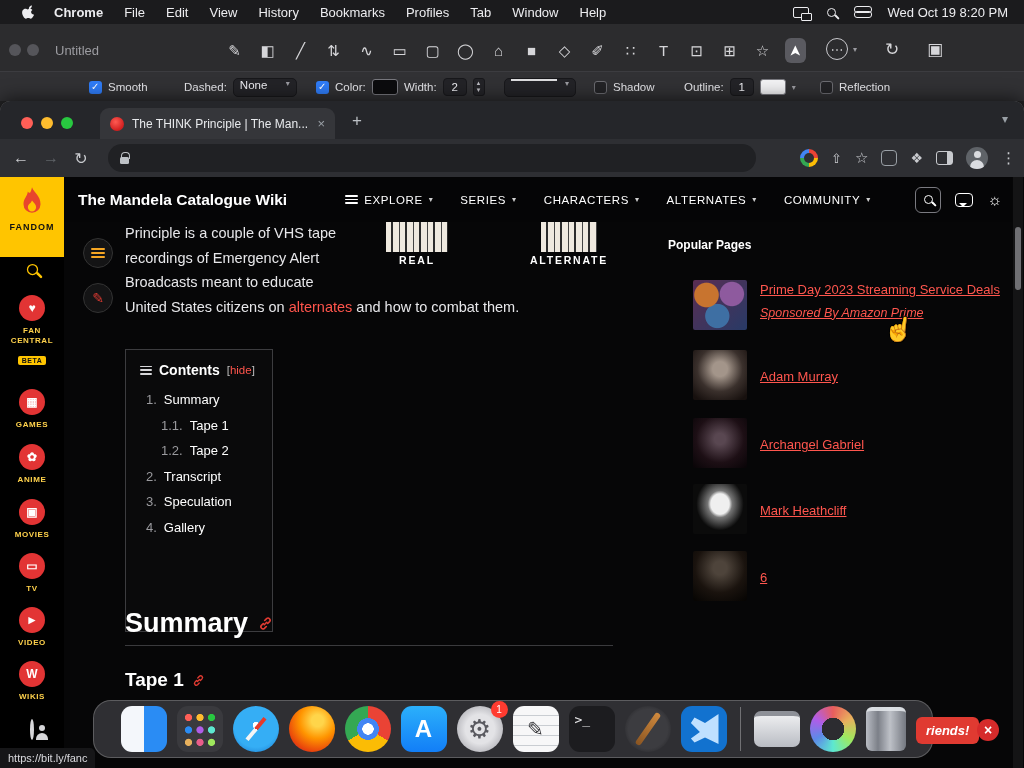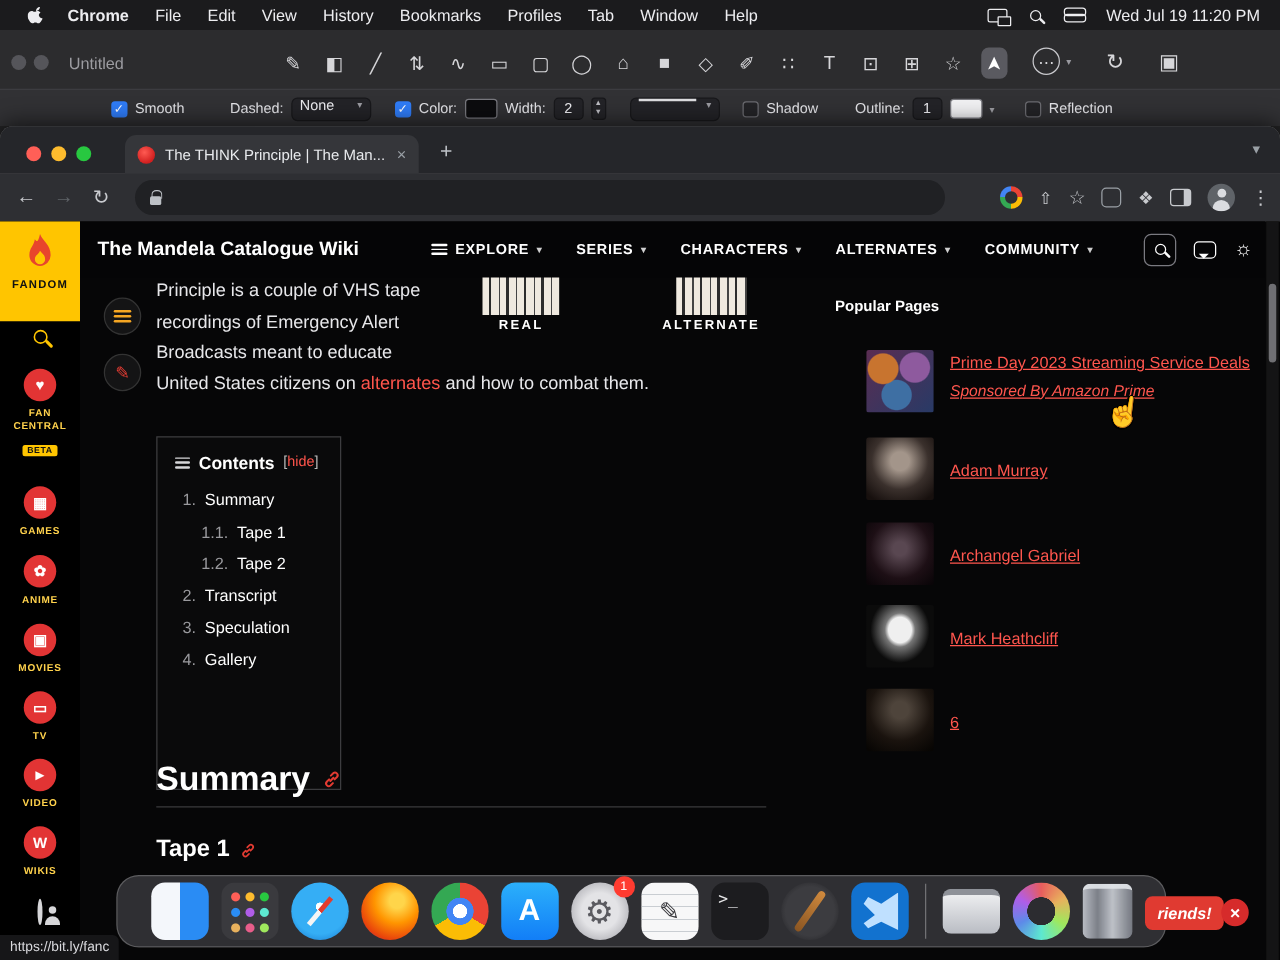--- a/index.html
+++ b/index.html
@@ -118,21 +118,21 @@
   .rail-search { color:#ffc500; display:flex; justify-content:center; }
   .rail-avatar { width:24px; height:24px; border:2px solid #d6d6d9; border-radius:50%; margin:0 auto; position:relative;}
   .rail-avatar::before{content:"";position:absolute;top:4px;left:7px;width:6px;height:6px;border-radius:50%;background:#d6d6d9;}
   .rail-avatar::after{content:"";position:absolute;top:12px;left:4px;width:12px;height:7px;border-radius:6px 6px 0 0;background:#d6d6d9;}
 
   
   .wheader { position:absolute; left:64px; top:0; right:12px; height:45px; background:#050506;
              display:flex; align-items:center; color:#fff;}
   .wtitle { font-size:15.5px; font-weight:700; margin-left:14px; white-space:nowrap;}
   .wnav { display:flex; align-items:center; gap:27px; margin-left:58px; }
-  .wnav-item { font-size:11.5px; font-weight:700; letter-spacing:.6px; display:flex; align-items:center; gap:6px; white-space:nowrap;}
+  .wnav-item { font-size:11.5px; font-weight:400; letter-spacing:.6px; display:flex; align-items:center; gap:6px; white-space:nowrap;}
   .wnav-item::after { content:"▾"; font-size:8px; color:#cfcfcf; }
   .bars { width:13px; height:9px; display:inline-flex; flex-direction:column; justify-content:space-between;}
   .bars i { height:1.6px; background:currentColor; border-radius:1px; display:block;}
   .wh-icons { margin-left:auto; display:flex; align-items:center; gap:14px; margin-right:10px;}
   .wsearchbox { width:26px; height:26px; border:1.5px solid #7a7a80; border-radius:6px;
                 display:flex; align-items:center; justify-content:center; color:#fff;}
   .chatic { width:18px; height:14px; border:1.7px solid #fff; border-radius:4px; position:relative;}
   .chatic::after{content:"";position:absolute;left:3px;bottom:-5px;border:4px solid transparent;border-top-color:#fff;}
   .sunic { font-size:16px; color:#fff; }
 
@@ -256,21 +256,21 @@
     <span class="mitem">Bookmarks</span>
     <span class="mitem">Profiles</span>
     <span class="mitem">Tab</span>
     <span class="mitem">Window</span>
     <span class="mitem">Help</span>
     <span class="spacer"></span>
     <span class="rt">
       <span class="screen-mirror"></span>
       <span class="mag" style="color:#ededf0"></span>
       <span class="cc-icon"></span>
-      <span class="clock">Wed Jul 19 11:20 PM</span>
+      <span class="clock">Wed Oct 19 8:20 PM</span>
     </span>
   </div>
 
   <div class="anno">
     <span class="win-dot" style="left:9px"></span>
     <span class="win-dot" style="left:27px"></span>
     <span class="title">Untitled</span>
 
     <div class="tools">
       <span class="tool">✎</span>

